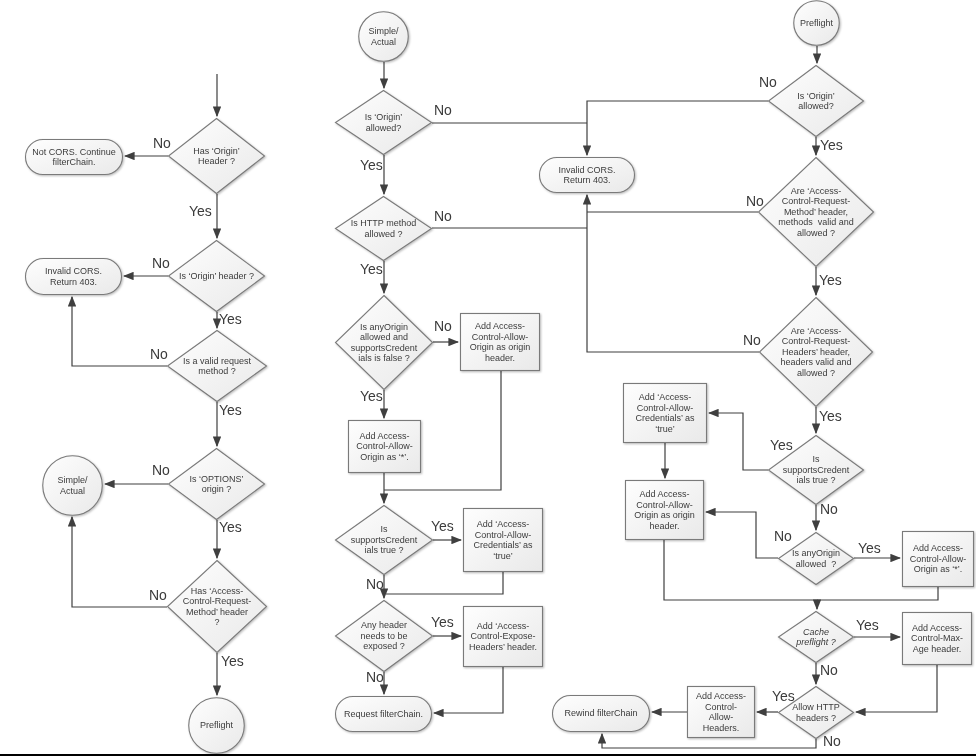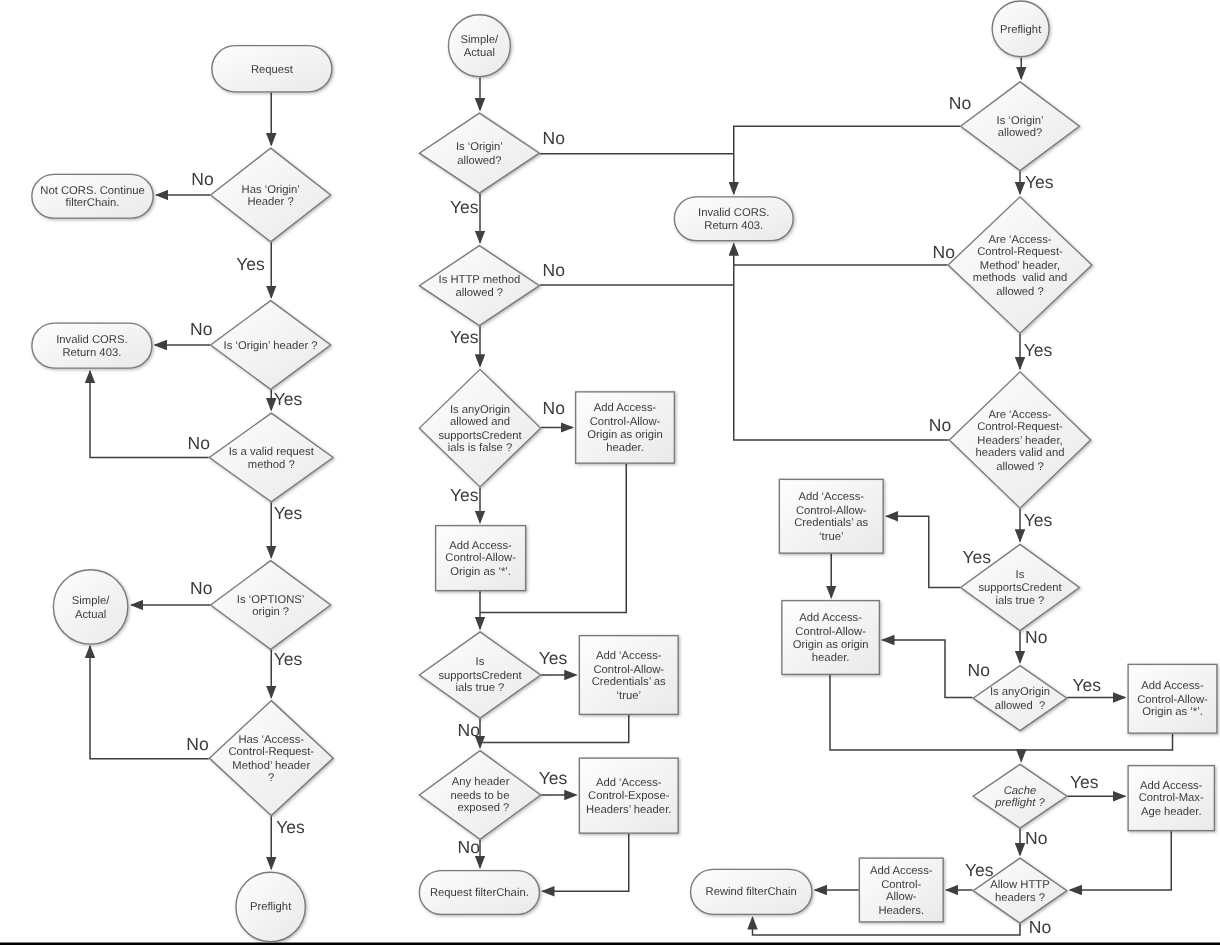--- a/index.html
+++ b/index.html
@@ -104,26 +104,20 @@
     <div class="edge-label" style="left: 743px; top: 335px; color: rgb(59, 59, 59);">No</div>
     <div class="edge-label" style="left: 819px; top: 411px; color: rgb(59, 59, 59);">Yes</div>
     <div class="edge-label" style="left: 770px; top: 440px; color: rgb(59, 59, 59);">Yes</div>
     <div class="edge-label" style="left: 820px; top: 504px; color: rgb(59, 59, 59);">No</div>
     <div class="edge-label" style="left: 774px; top: 531px; color: rgb(59, 59, 59);">No</div>
     <div class="edge-label" style="left: 858px; top: 543px; color: rgb(59, 59, 59);">Yes</div>
     <div class="edge-label" style="left: 856px; top: 620px; color: rgb(59, 59, 59);">Yes</div>
     <div class="edge-label" style="left: 820px; top: 665px; color: rgb(59, 59, 59);">No</div>
     <div class="edge-label" style="left: 772px; top: 691px; color: rgb(59, 59, 59);">Yes</div>
     <div class="edge-label" style="left: 823px; top: 736px; color: rgb(59, 59, 59);">No</div>
-    <div class="node terminator" style="left: 169px; top: 36px; width: 97px; height: 38px;">
-      <svg width="97" height="38">
-        <rect x="0.5" y="0.5" width="96" height="37" rx="18.5" fill="url(#shapegrad)" stroke="#7a7a7a" stroke-width="1.1"></rect>
-      </svg>
-      <div class="node-text" style="color: rgb(59, 59, 59);">Request</div>
-    </div>
     <div class="node diamond" style="left: 168px; top: 118px; width: 97px; height: 76px;">
       <svg width="97" height="76">
         <polygon points="48.5,0.5 96.5,38 48.5,75.5 0.5,38" fill="url(#shapegrad)" stroke="#7a7a7a" stroke-width="1.1"></polygon>
       </svg>
       <div class="node-text" style="color: rgb(59, 59, 59);">Has ‘Origin’
 Header ?</div>
     </div>
     <div class="node terminator" style="left: 25px; top: 139px; width: 98px; height: 36px;">
       <svg width="98" height="36">
         <rect x="0.5" y="0.5" width="97" height="35" rx="17.5" fill="url(#shapegrad)" stroke="#7a7a7a" stroke-width="1.1"></rect>
@@ -241,21 +235,21 @@
       </svg>
       <div class="node-text" style="color: rgb(59, 59, 59);">Add ‘Access-
 Control-Allow-
 Credentials’ as
 ‘true’</div>
     </div>
     <div class="node diamond" style="left: 335px; top: 600px; width: 98px; height: 72px;">
       <svg width="98" height="72">
         <polygon points="49,0.5 97.5,36 49,71.5 0.5,36" fill="url(#shapegrad)" stroke="#7a7a7a" stroke-width="1.1"></polygon>
       </svg>
-      <div class="node-text" style="color: rgb(59, 59, 59); text-align: right;">Any header
+      <div class="node-text" style="color: rgb(59, 59, 59);">Any header
 needs to be
 exposed ?</div>
     </div>
     <div class="node process" style="left: 463px; top: 606px; width: 80px; height: 61px;">
       <svg width="80" height="61">
         <rect x="0.5" y="0.5" width="79" height="60" fill="url(#shapegrad)" stroke="#7a7a7a" stroke-width="1.1"></rect>
       </svg>
       <div class="node-text" style="color: rgb(59, 59, 59);">Add ‘Access-
 Control-Expose-
 Headers’ header.</div>

